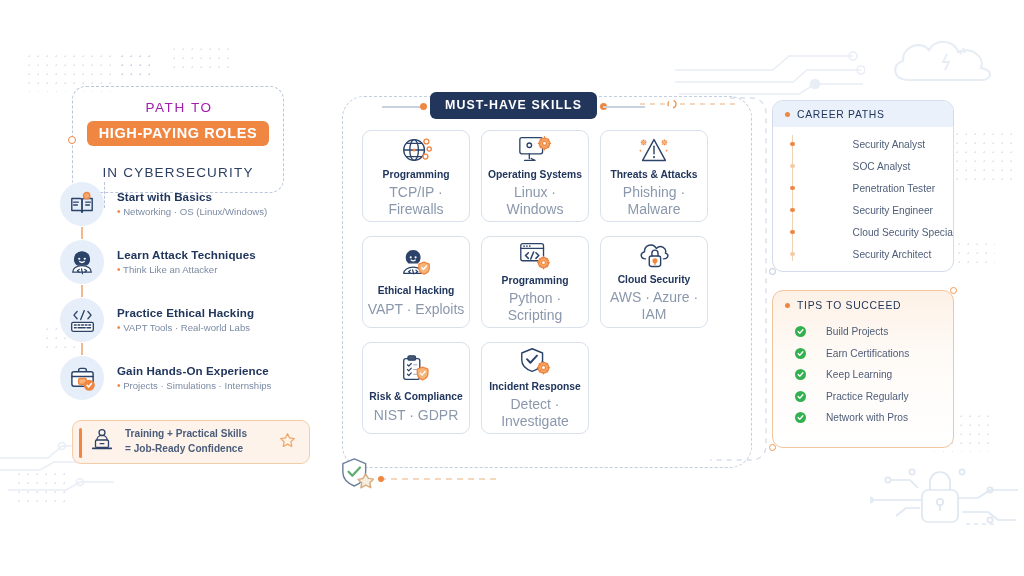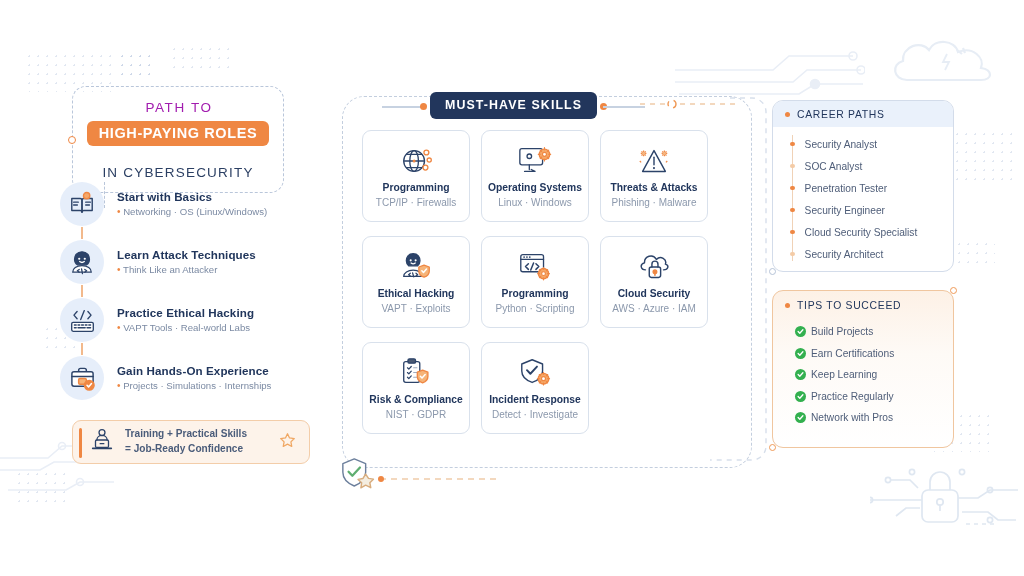--- a/index.html
+++ b/index.html
@@ -245,21 +245,21 @@
     justify-content: center;
   }
   .card-title {
     font-size: 10.3px;
     font-weight: bold;
     color: #21365c;
     line-height: 1.22;
     margin-top: 2px;
   }
   .card-sub {
-    font-size: 10px;
+    font-size: 14px;
     color: #8b98ac;
     margin-top: 3px;
     line-height: 1.2;
   }
 
   
   .shield-badge {
     position: absolute;
     left: 340px; top: 456px;
     z-index: 4;
@@ -316,20 +316,21 @@
     position: absolute;
     left: 19px; top: 8px; bottom: 10px;
     width: 1.2px;
     background: #f0d2b7;
   }
   .career-item {
     display: flex;
     align-items: center;
     height: 22px;
     position: relative;
+    gap: 48px;
   }
   .career-item .cdot {
     width: 4.6px; height: 4.6px;
     border-radius: 50%;
     background: #ef8743;
     margin-left: 3px;
     flex: none;
     position: relative;
     z-index: 2;
   }
@@ -340,21 +341,21 @@
     white-space: nowrap;
   }
   .tip-item {
     display: flex;
     align-items: center;
     height: 21.5px;
   }
   .tip-item .tlbl {
     font-size: 10.2px;
     color: #4e5d78;
-    padding-left: 5px;
+    padding-left: 20px;
     white-space: nowrap;
   }
   .check {
     width: 11px; height: 11px;
     border-radius: 50%;
     background: #33b04f;
     flex: none;
     display: flex;
     align-items: center;
     justify-content: center;

